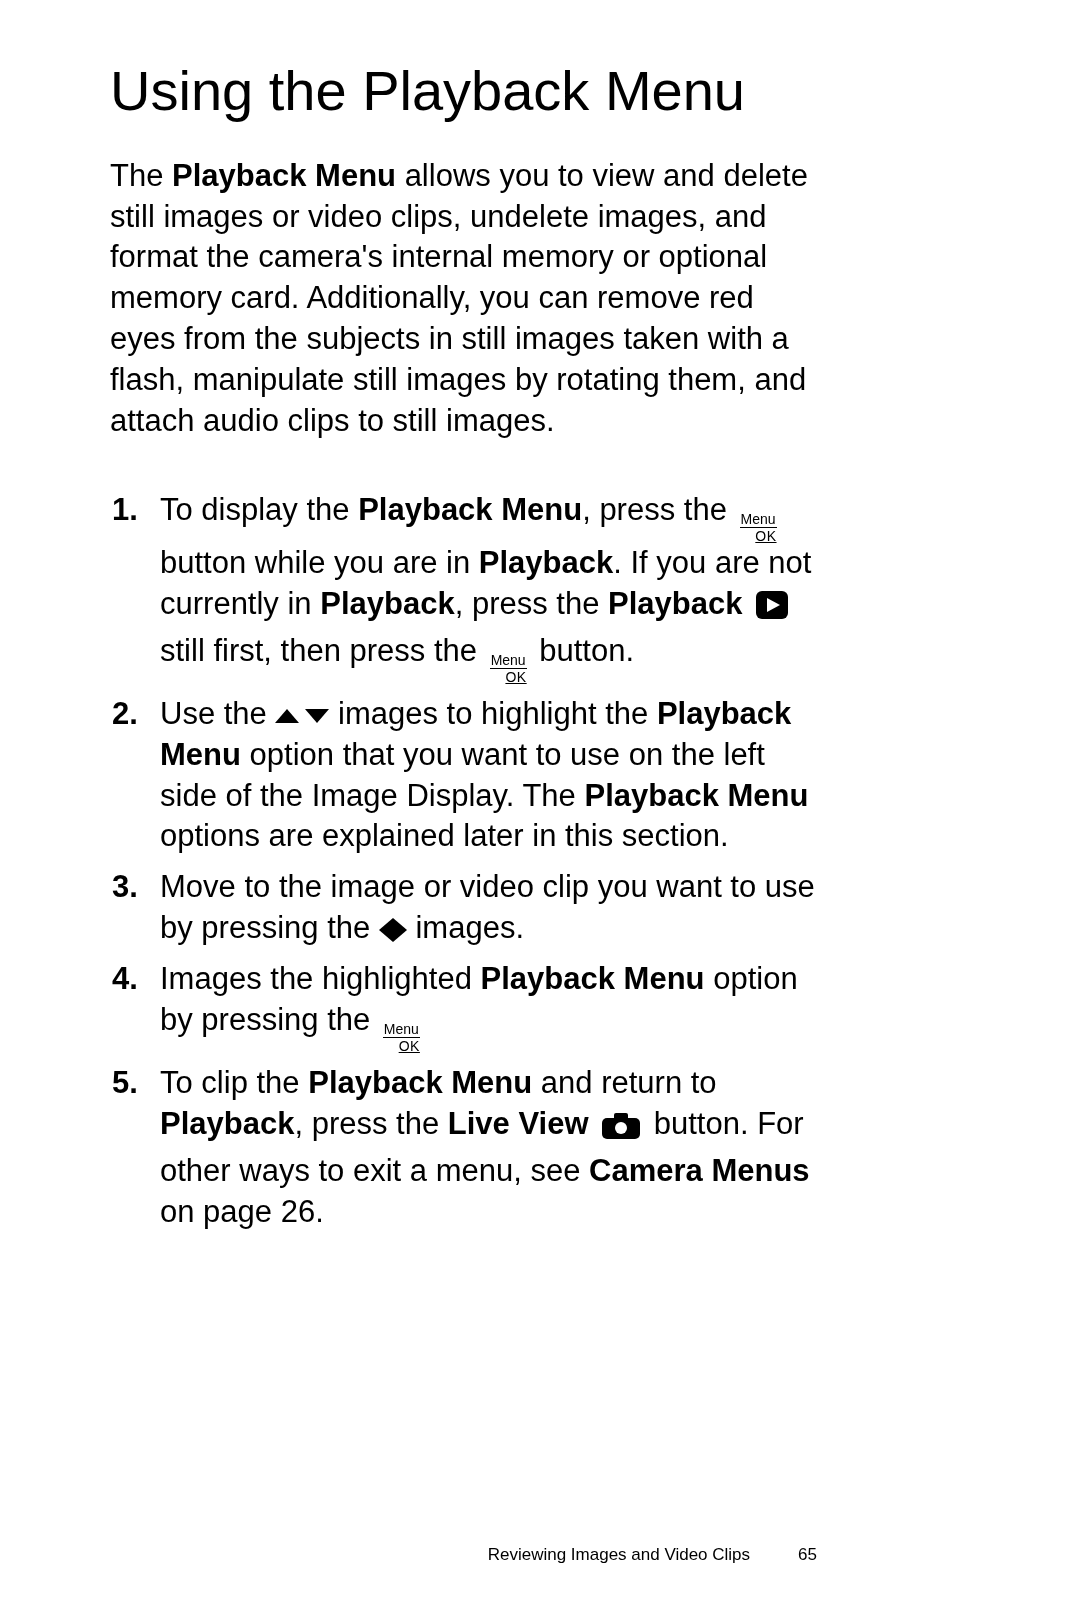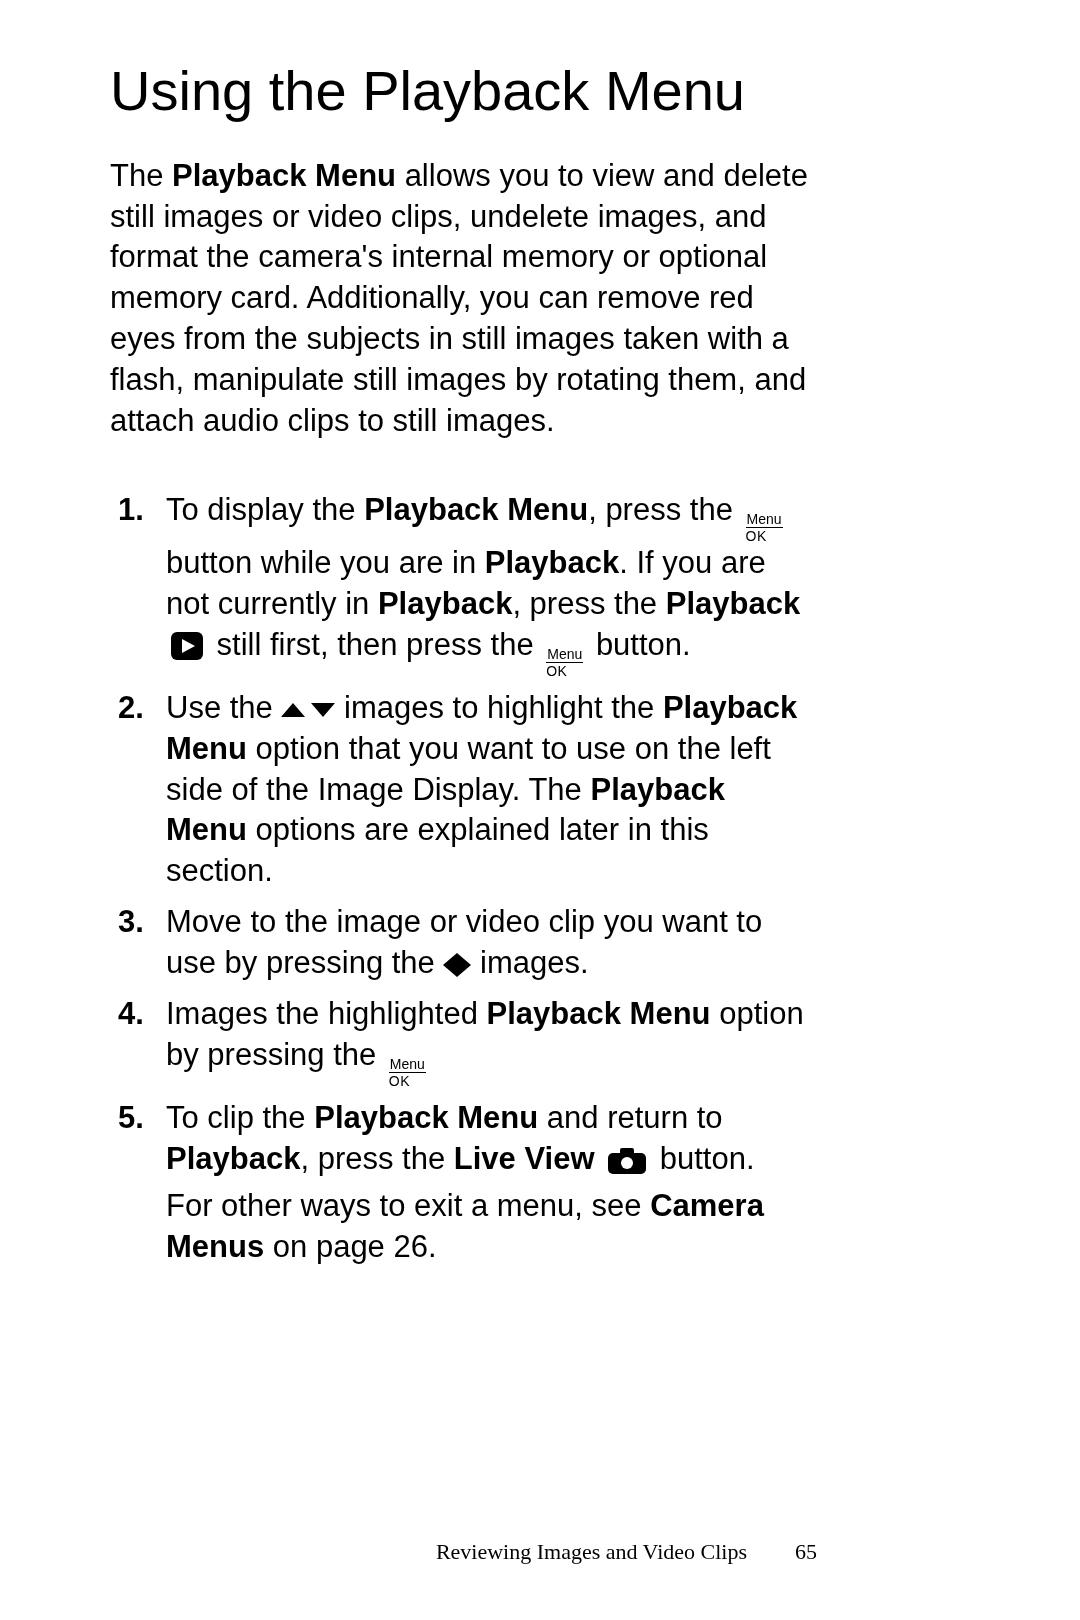--- a/index.html
+++ b/index.html
@@ -29,21 +29,21 @@
   .intro {
     font-size: 31px;
     line-height: 1.32;
     margin-bottom: 48px;
     font-weight: 300;
   }
   ol.steps {
     list-style: none;
     counter-reset: step;
     padding: 0;
-    margin: 8px;
+    margin: 2px;
     font-size: 31px;
     line-height: 1.32;
   }
   ol.steps > li {
     counter-increment: step;
     position: relative;
     padding-left: 48px;
     margin-bottom: 10px;
     font-weight: 300;
   }
@@ -53,37 +53,38 @@
     left: 0;
     font-weight: 700;
     font-size: 31px;
   }
   .b { font-weight: 700; }
 
   
   .menu-ok-icon {
     display: inline-flex;
     flex-direction: column;
-    align-items: flex-start;
+    align-items: flex-end;
     font-family: Arial, sans-serif;
     font-size: 14px;
     line-height: 1;
     vertical-align: -4px;
     margin: 0 4px;
     font-weight: 400;
   }
   .menu-ok-icon .top {
     border-bottom: 1.4px solid #000;
     text-decoration: none;
     padding: 0 1px 1px 1px;
     letter-spacing: 0;
   }
   .menu-ok-icon .bot {
     padding-top: 1px;
     letter-spacing: 0.5px;
+    text-decoration: underline;
   }
 
   
   .playback-icon {
     display: inline-block;
     vertical-align: -6px;
     margin: 0 4px;
   }
 
   
@@ -126,23 +127,22 @@
     display: inline-block;
     vertical-align: -6px;
     margin: 0 4px;
   }
 
   
   .footer {
     position: absolute;
     bottom: 55px;
     right: 100px;
-    font-size: 22px;
-    font-weight: 300;
-    font-family: Liberation Serif, serif;
+    font-size: 17px;
+    font-weight: 300;
   }
   .footer .chap {
     margin-right: 48px;
   }
 </style>
 </head>
 <body>
 
 <div class="page">
 

